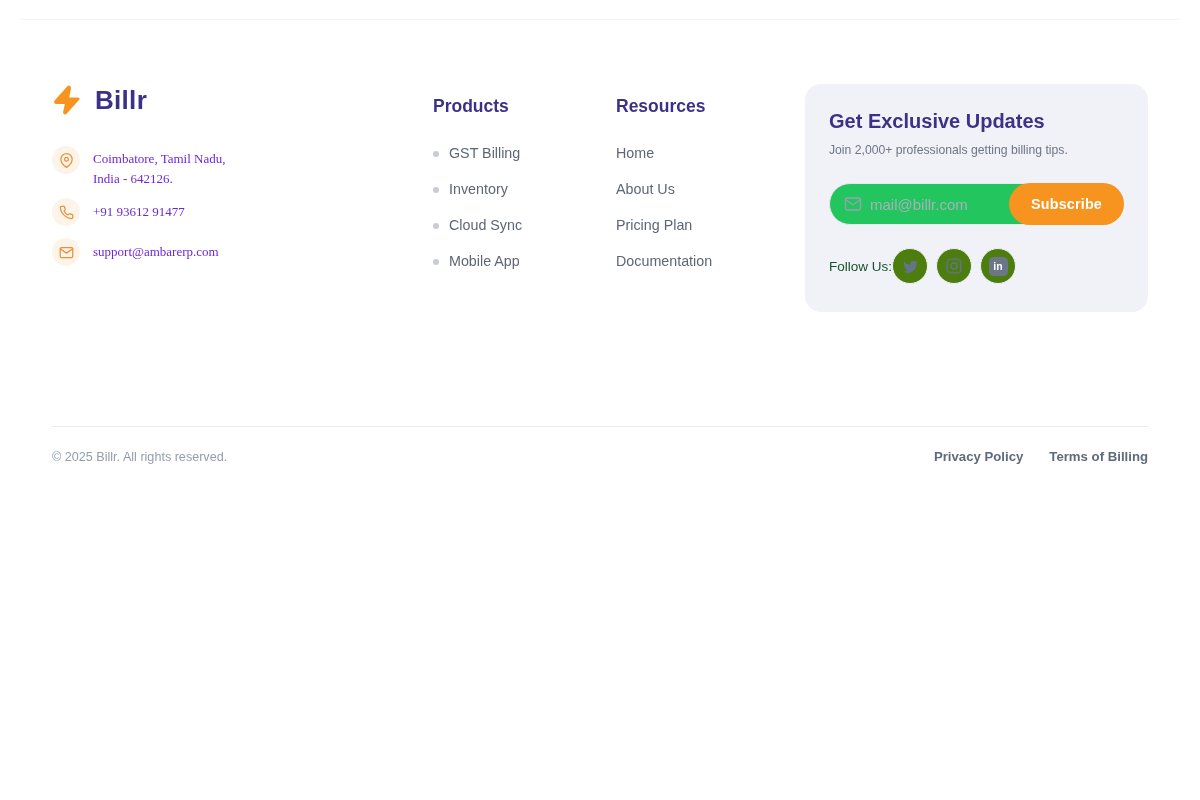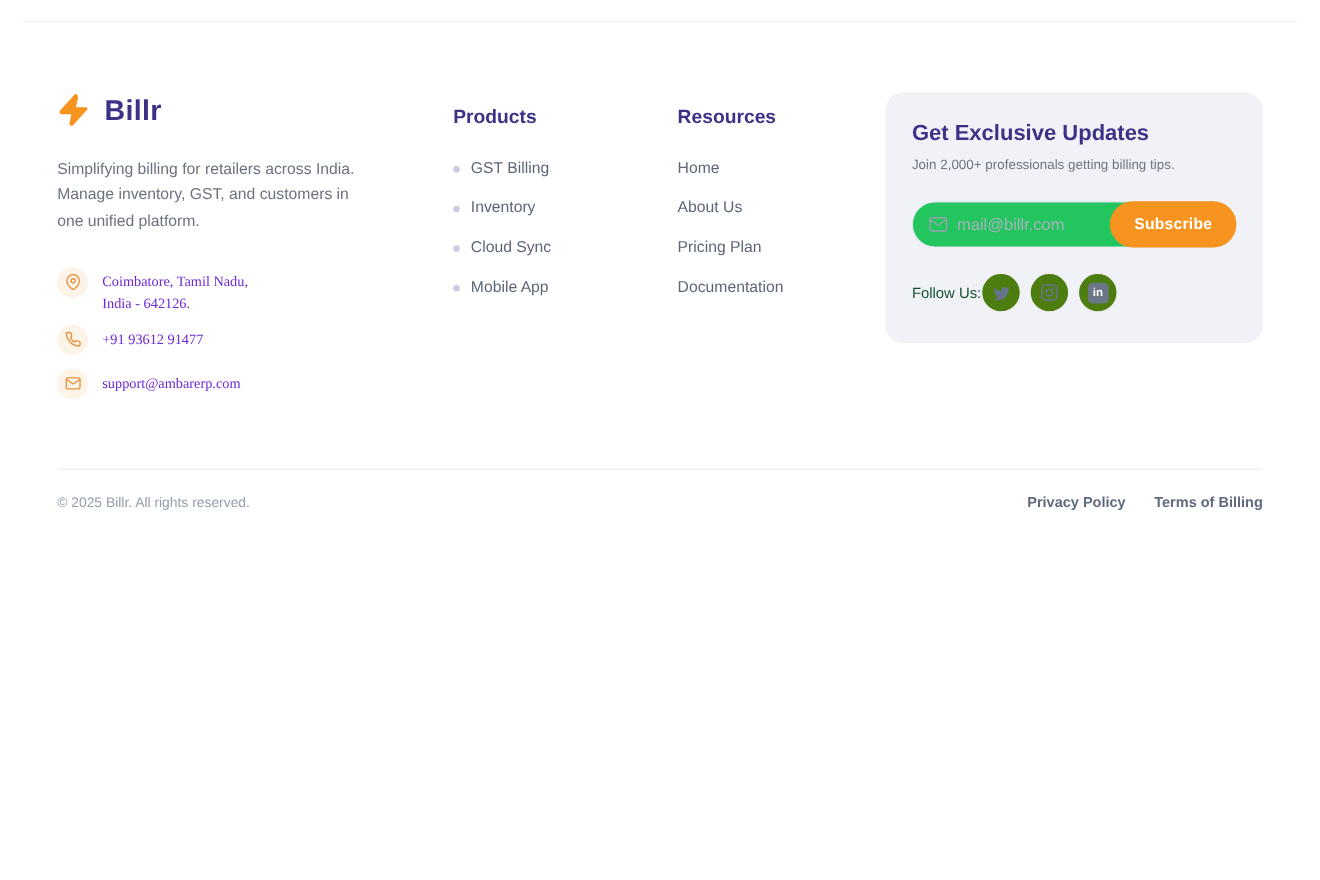--- a/index.html
+++ b/index.html
@@ -23,21 +23,21 @@
   .contact-item.address .ctext { line-height:20px; padding-top:3px; }
   .cicon { width:28px; height:28px; min-width:28px; border-radius:50%; background:#fdf4e9;
            display:flex; align-items:center; justify-content:center; }
 
   
   .links-col h3 { margin:0 0 29px; font-size:17.5px; color:#3b3288; }
   .links-col ul { list-style:none; margin:0; padding:0; }
   .links-col li { display:flex; align-items:center; margin-bottom:21px; font-size:14.3px;
                   color:#5d6677; line-height:15px; cursor:pointer; }
   .dot { width:6px; height:6px; border-radius:50%; background:#c8cdd7; margin-right:10px; }
-  .col-products  { position:absolute; left:360px; top:12px; }
+  .col-products  { position:absolute; left:381px; top:12px; }
   .col-resources { position:absolute; left:564px; top:12px; }
 
   
   .card { position:absolute; top:0; right:0; width:343px; height:228px;
           background:#f1f2f7; border-radius:16px; padding:25px 24px; }
   .card h2 { margin:0; font-size:20px; line-height:24px; color:#3b3288; }
   .card .sub { margin:10px 0 0; font-size:12.2px; color:#6d7584; white-space:nowrap; }
   .pill { position:relative; margin-top:26px; height:42px; background:#22c55e;
           border:1px solid #e6e8ee; border-radius:22px; display:flex; align-items:center;
           padding-left:14px; }
@@ -76,25 +76,20 @@
     <div class="brand-col">
       <div class="brand-row">
         <span style="display:flex;">
           <svg width="30" height="30" viewBox="0 0 20 20">
               <path d="M11.98 1.9a.75.75 0 0 0-1.29-.66l-8.5 9.5A.75.75 0 0 0 2.75 12h6.57l-1.3 6.09a.75.75 0 0 0 1.29.66l8.5-9.5A.75.75 0 0 0 17.25 9h-6.57l1.3-6.1Z" fill="#f6941f" stroke="#f6941f" stroke-width="1.2" stroke-linejoin="round"></path>
             </svg>
         </span>
         <span class="brand-name">Billr</span>
       </div>
 
-      <div class="brand-desc">
-        <div>Simplifying billing for retailers across India.</div>
-        <div>Manage inventory, GST, and customers in</div>
-        <div>one unified platform.</div>
-      </div>
 
       <div class="contact">
         <div class="contact-item address">
           <span class="cicon">
             <svg width="15" height="15" viewBox="0 0 24 24" fill="none" stroke="#e8913a" stroke-width="2" stroke-linecap="round" stroke-linejoin="round">
                 <path d="M21 10c0 7-9 13-9 13s-9-6-9-13a9 9 0 0 1 18 0Z"></path>
                 <circle cx="12" cy="10" r="3"></circle>
               </svg>
           </span>
           <div class="ctext">

